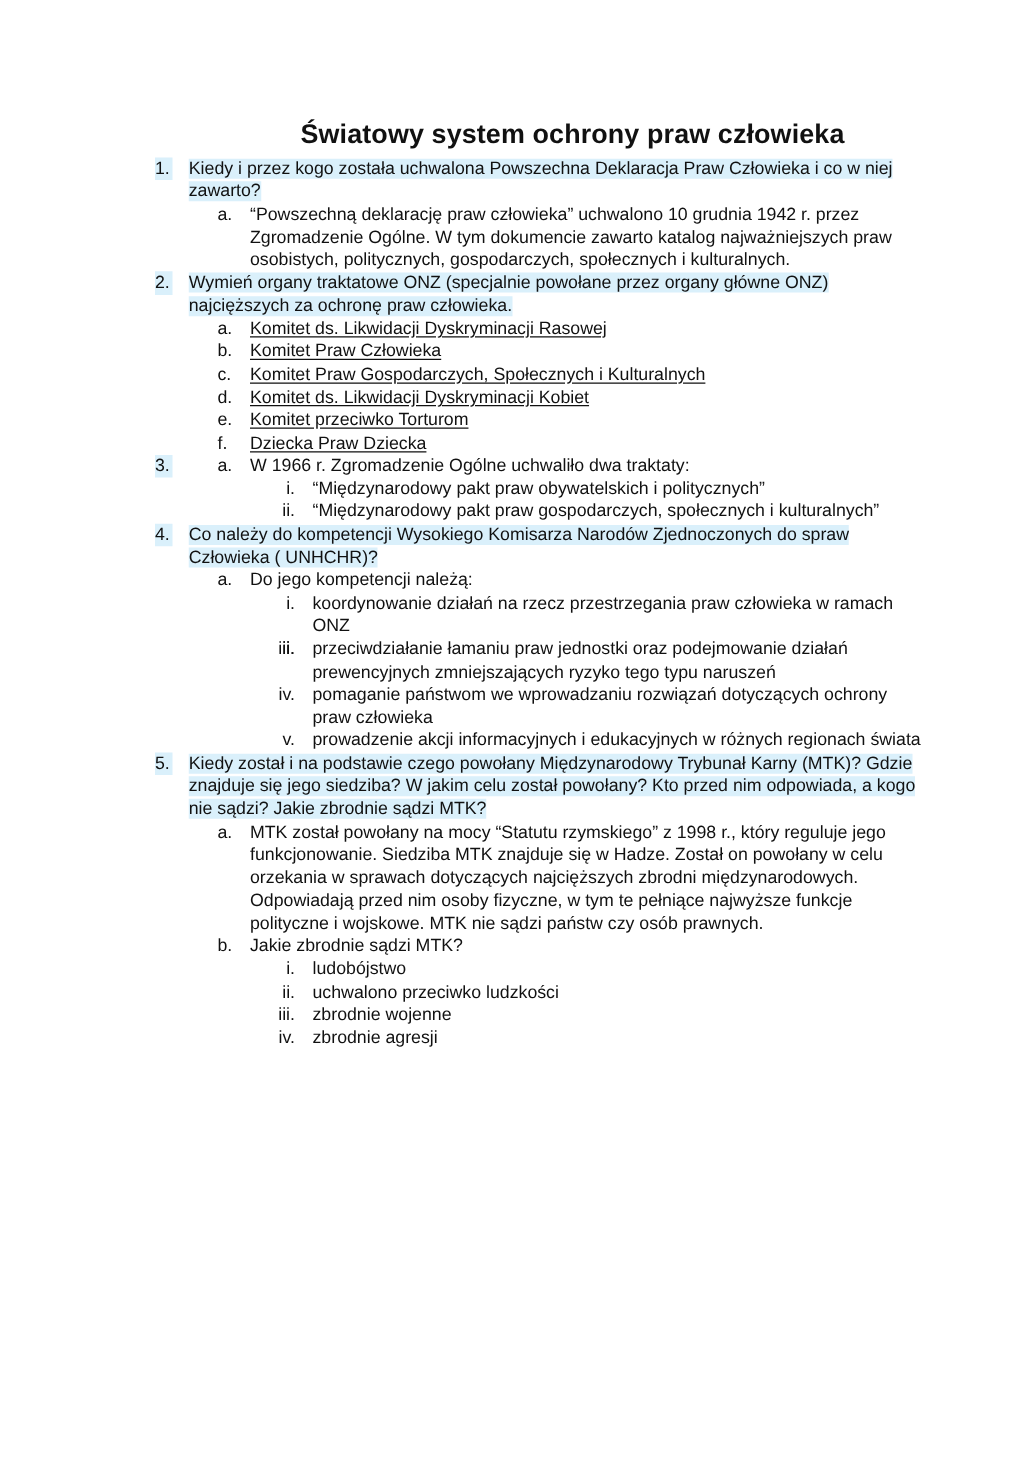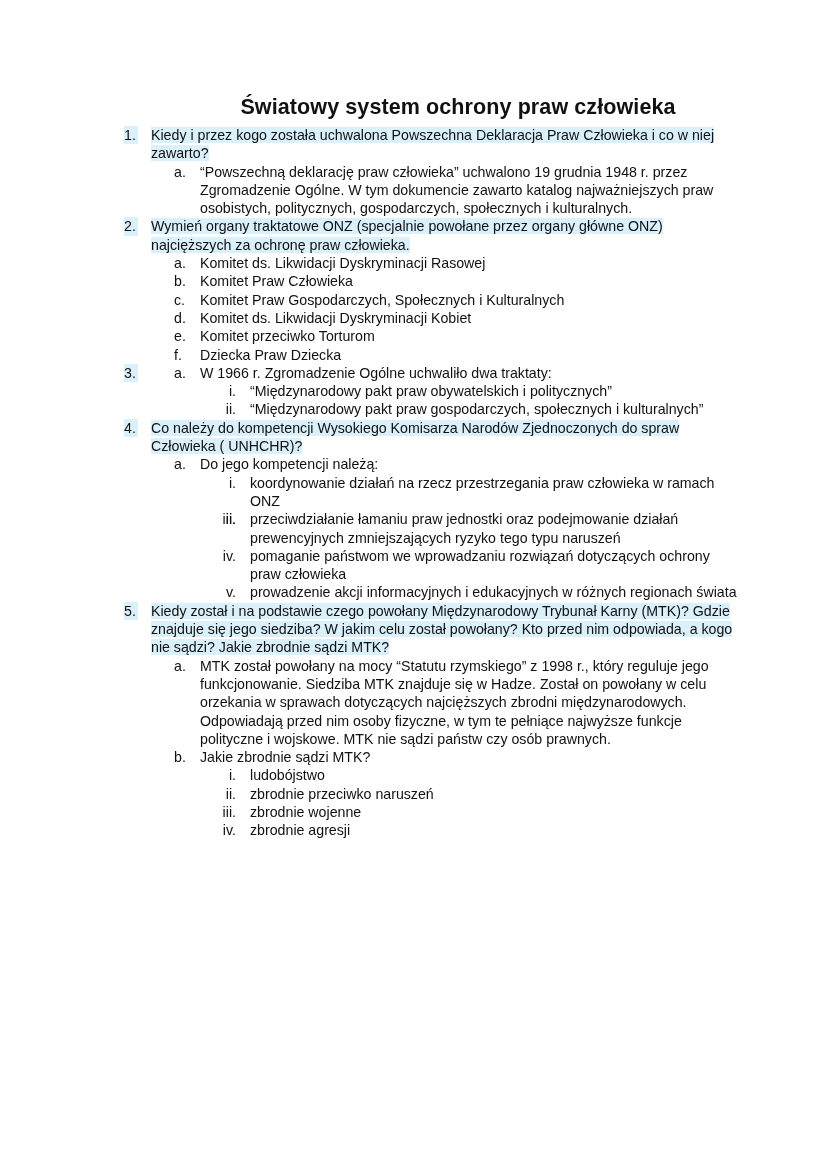--- a/index.html
+++ b/index.html
@@ -11,37 +11,37 @@
   .content { position: absolute; left: 124px; top: 126px; width: 620px;
              font-size: 14.2px; line-height: 18.3px; }
   .q { position: relative; padding-left: 27px; }
   .q .num { position: absolute; left: 0; top: 0; }
   .hl { background: #daf0fb; box-decoration-break: clone; -webkit-box-decoration-break: clone; }
   .q .num.hl { padding-right: 2px; }
   .la { position: relative; padding-left: 76px; }
   .la .lbl { position: absolute; left: 50px; top: 0; }
   .lr { position: relative; padding-left: 126px; }
   .lr .lbl { position: absolute; left: 90px; top: 0; width: 22px; text-align: right; }
-  .u { text-underline-offset: 2px; }
+  .u { text-decoration: underline; text-underline-offset: 2px; }
 </style>
 </head>
 <body>
 
 <div class="page">
   <div class="title">Światowy system ochrony praw człowieka</div>
 
   <div class="content">
 
     <div class="q">
       <span class="num hl">1.</span>
       <span class="hl">Kiedy i przez kogo została uchwalona Powszechna Deklaracja Praw Człowieka i co w niej zawarto?</span>
     </div>
     <div class="la">
       <span class="lbl">a.</span>
-      <span>“Powszechną deklarację praw człowieka” uchwalono 19 grudnia 1948 r. przez Zgromadzenie Ogólne. W tym dokumencie zawarto katalog najważniejszych praw osobistych, politycznych, gospodarczych, społecznych i kulturalnych.</span>
+      <span>“Powszechną deklarację praw człowieka” uchwalono 10 grudnia 1942 r. przez Zgromadzenie Ogólne. W tym dokumencie zawarto katalog najważniejszych praw osobistych, politycznych, gospodarczych, społecznych i kulturalnych.</span>
     </div>
 
     <div class="q">
       <span class="num hl">2.</span>
       <span class="hl">Wymień organy traktatowe ONZ (specjalnie powołane przez organy główne ONZ) najcięższych za ochronę praw człowieka.</span>
     </div>
     <div class="la">
       <span class="lbl">a.</span>
       <span class="u">Komitet ds. Likwidacji Dyskryminacji Rasowej</span>
     </div>
@@ -121,21 +121,21 @@
     <div class="la">
       <span class="lbl">b.</span>
       <span>Jakie zbrodnie sądzi MTK?</span>
     </div>
     <div class="lr">
       <span class="lbl">i.</span>
       <span>ludobójstwo</span>
     </div>
     <div class="lr">
       <span class="lbl">ii.</span>
-      <span>zbrodnie przeciwko naruszeń</span>
+      <span>uchwalono przeciwko ludzkości</span>
     </div>
     <div class="lr">
       <span class="lbl">iii.</span>
       <span>zbrodnie wojenne</span>
     </div>
     <div class="lr">
       <span class="lbl">iv.</span>
       <span>zbrodnie agresji</span>
     </div>
 

